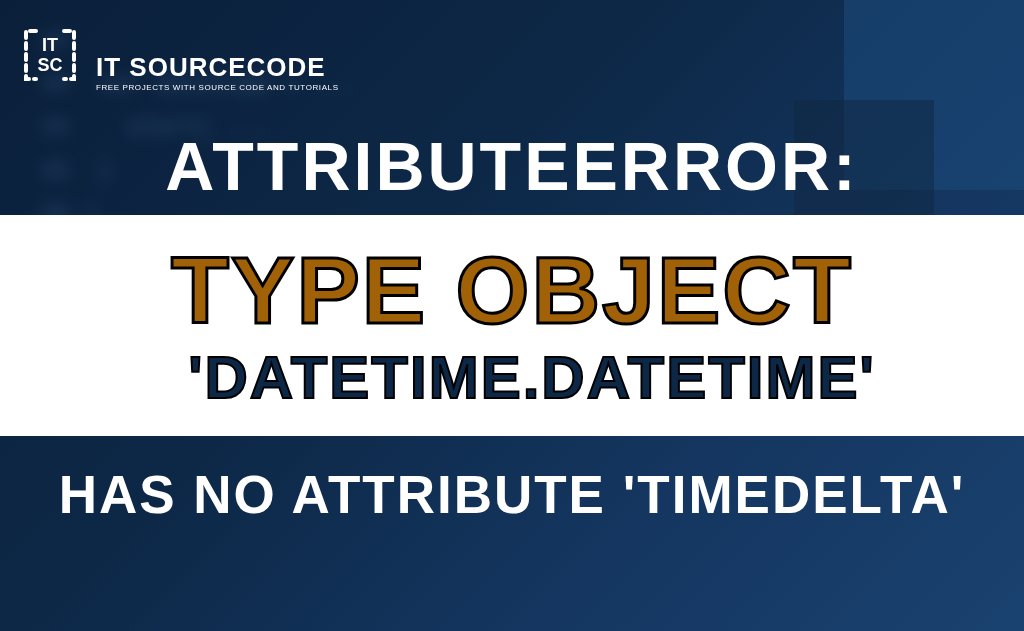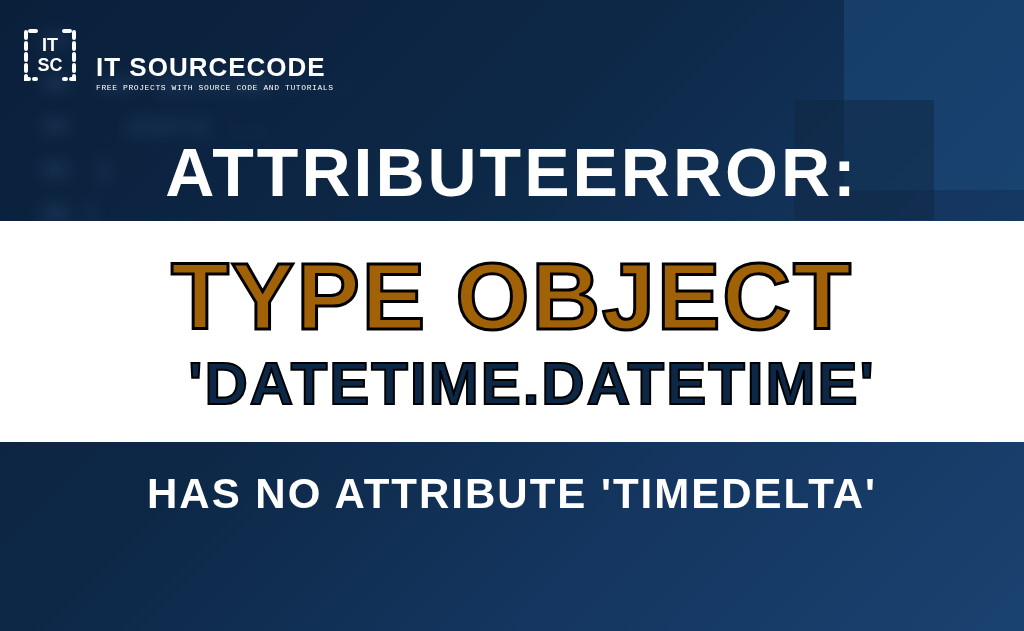--- a/index.html
+++ b/index.html
@@ -73,21 +73,20 @@
       font-weight: 900;
       letter-spacing: 1px;
       line-height: 1;
       margin-top: 36px;
     }
     .logo-tagline {
       font-size: 8px;
       letter-spacing: 0.6px;
       margin-top: 3px;
       font-weight: 400;
-      font-family: Liberation Mono, monospace;
     }
     .content {
       position: relative;
       z-index: 5;
       width: 100%;
       height: 100%;
       display: flex;
       flex-direction: column;
       align-items: center;
       justify-content: center;
@@ -123,21 +122,21 @@
       font-weight: 900;
       letter-spacing: 2px;
       color: #0d2847;
       -webkit-text-stroke: 2px #000;
       line-height: 1;
       margin-top: 8px;
       margin-left: 40px;
     }
     .heading-bottom {
       color: #fff;
-      font-size: 42px;
+      font-size: 53px;
       font-weight: 700;
       letter-spacing: 2px;
       margin-top: 28px;
       text-align: center;
     }
   </style>
 </head>
 <body>
 
 <div class="bg-layer"></div>

